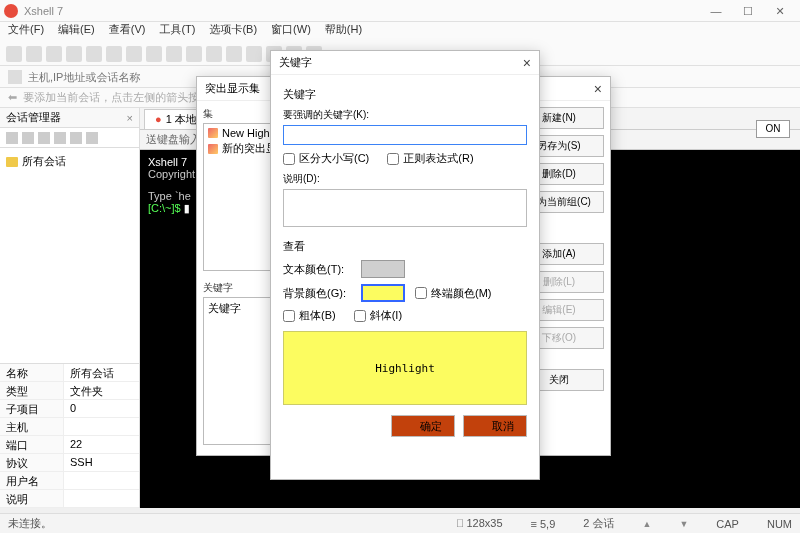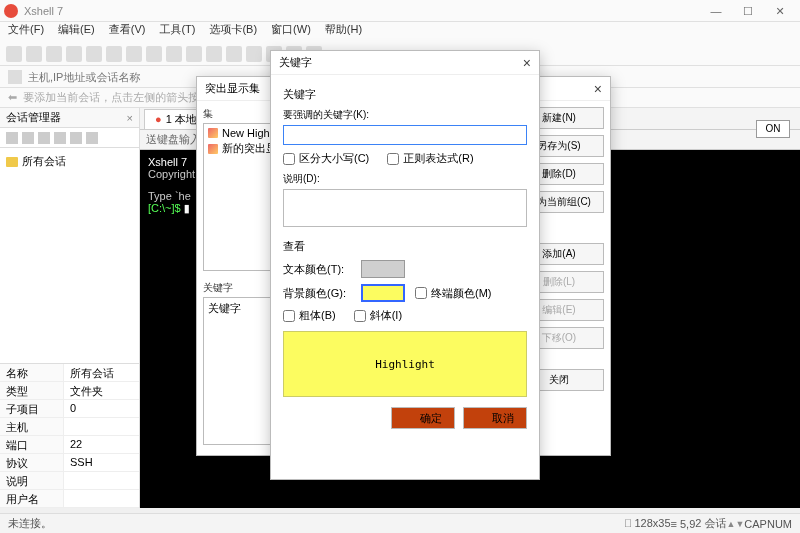--- a/index.html
+++ b/index.html
@@ -69,27 +69,27 @@
 .dlg2 .sect-t { font-size: 11px; margin: 4px 0 6px; }
 .dlg2 .lbl { font-size: 10px; margin-bottom: 3px; display: block; }
 .dlg2 input[type=text] { width: 100%; height: 20px; border: 1px solid #3b82f6; outline: none; padding: 0 4px; font-size: 11px; }
 .dlg2 textarea { width: 100%; height: 38px; border: 1px solid #bbb; resize: none; padding: 2px 4px; font-size: 11px; }
 .dlg2 .chkrow { display: flex; gap: 18px; margin: 6px 0; font-size: 10px; }
 .dlg2 .chk { display: flex; align-items: center; gap: 4px; }
 .dlg2 .chk input { width: 12px; height: 12px; }
 .dlg2 .colsw { width: 44px; height: 18px; border: 1px solid #999; display: inline-block; vertical-align: middle; }
 .dlg2 .lookrow { display: flex; align-items: center; gap: 10px; margin: 6px 0; font-size: 10px; }
 .dlg2 .lookrow .ll { width: 68px; }
-.dlg2 .preview { height: 66px; background: #fcfc60; border: 1px solid #cc6; display: flex; align-items: center; justify-content: center; font-family: Consolas, monospace; font-size: 11px; margin-top: 8px; }
+.dlg2 .preview { height: 74px; background: #fcfc60; border: 1px solid #cc6; display: flex; align-items: center; justify-content: center; font-family: Consolas, monospace; font-size: 11px; margin-top: 8px; }
 .dlg2 .foot { display: flex; justify-content: flex-end; gap: 8px; margin-top: 10px; }
 .dlg2 .foot .b { width: 64px; height: 22px; border: 1px solid #bbb; background: #c2410c; text-align: center; line-height: 20px; cursor: pointer; font-size: 11px; padding-left: 16px; }
 
 .statusbar { position: absolute; bottom: 0; left: 0; right: 0; height: 20px; background: #f4f4f4; border-top: 1px solid #ddd; display: flex; align-items: center; padding: 0 8px; font-size: 10px; color: #555; }
 .statusbar .l { flex: 1; }
-.statusbar .r { display: flex; gap: 0; align-items: center; }
+.statusbar .r { display: flex; gap: 28px; align-items: center; }
 .statusbar .arr { font-size: 9px; color: #888; }
 </style>
 </head>
 <body>
 
 <div class="titlebar">
   <div class="logo"></div>
   <div class="title">Xshell 7</div>
   <div class="winbtn">—</div>
   <div class="winbtn">☐</div>
@@ -177,25 +177,25 @@
         </div>
       <div class="row">
           <div class="k">端口</div>
           <div class="v">22</div>
         </div>
       <div class="row">
           <div class="k">协议</div>
           <div class="v">SSH</div>
         </div>
       <div class="row">
+          <div class="k">用户名</div>
+          <div class="v"></div>
+        </div>
+      <div class="row">
           <div class="k">说明</div>
-          <div class="v"></div>
-        </div>
-      <div class="row">
-          <div class="k">用户名</div>
           <div class="v"></div>
         </div>
     </div>
   </div>
 
   <div class="content">
     <div class="tabrow">
       <div class="tab">
         <span style="color:#e74c3c">●</span>
         <span>1 本地</span>

